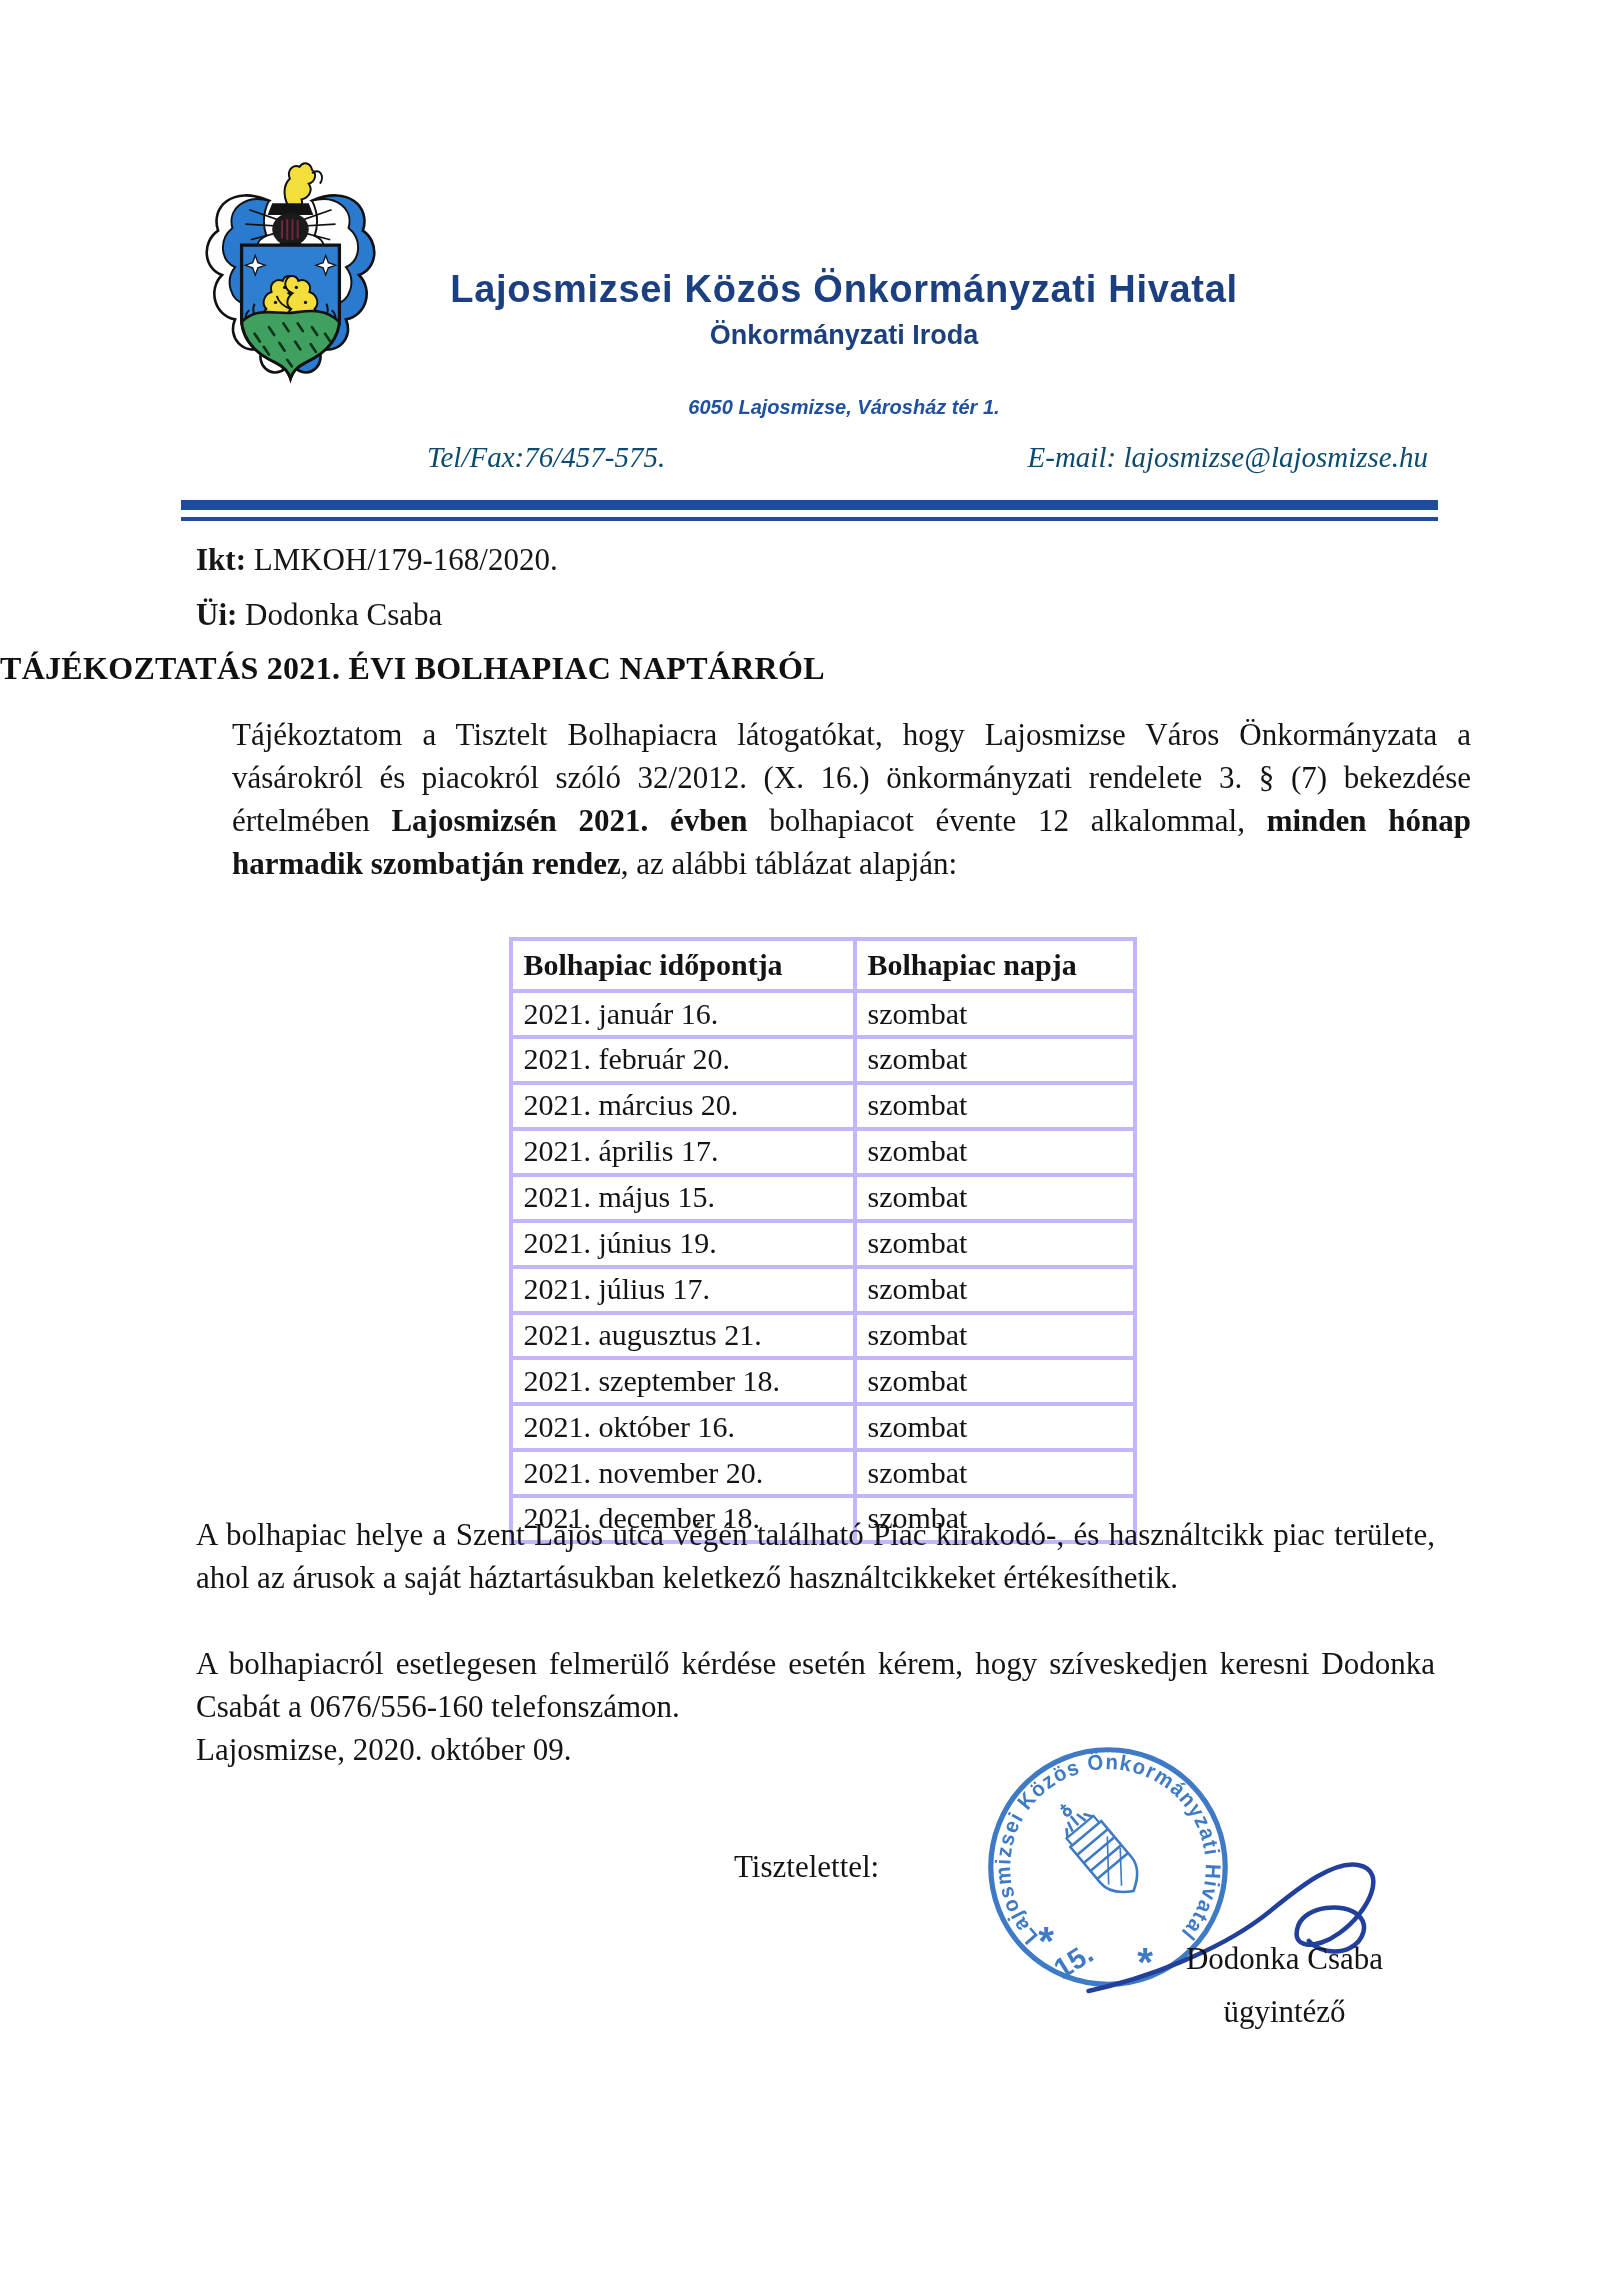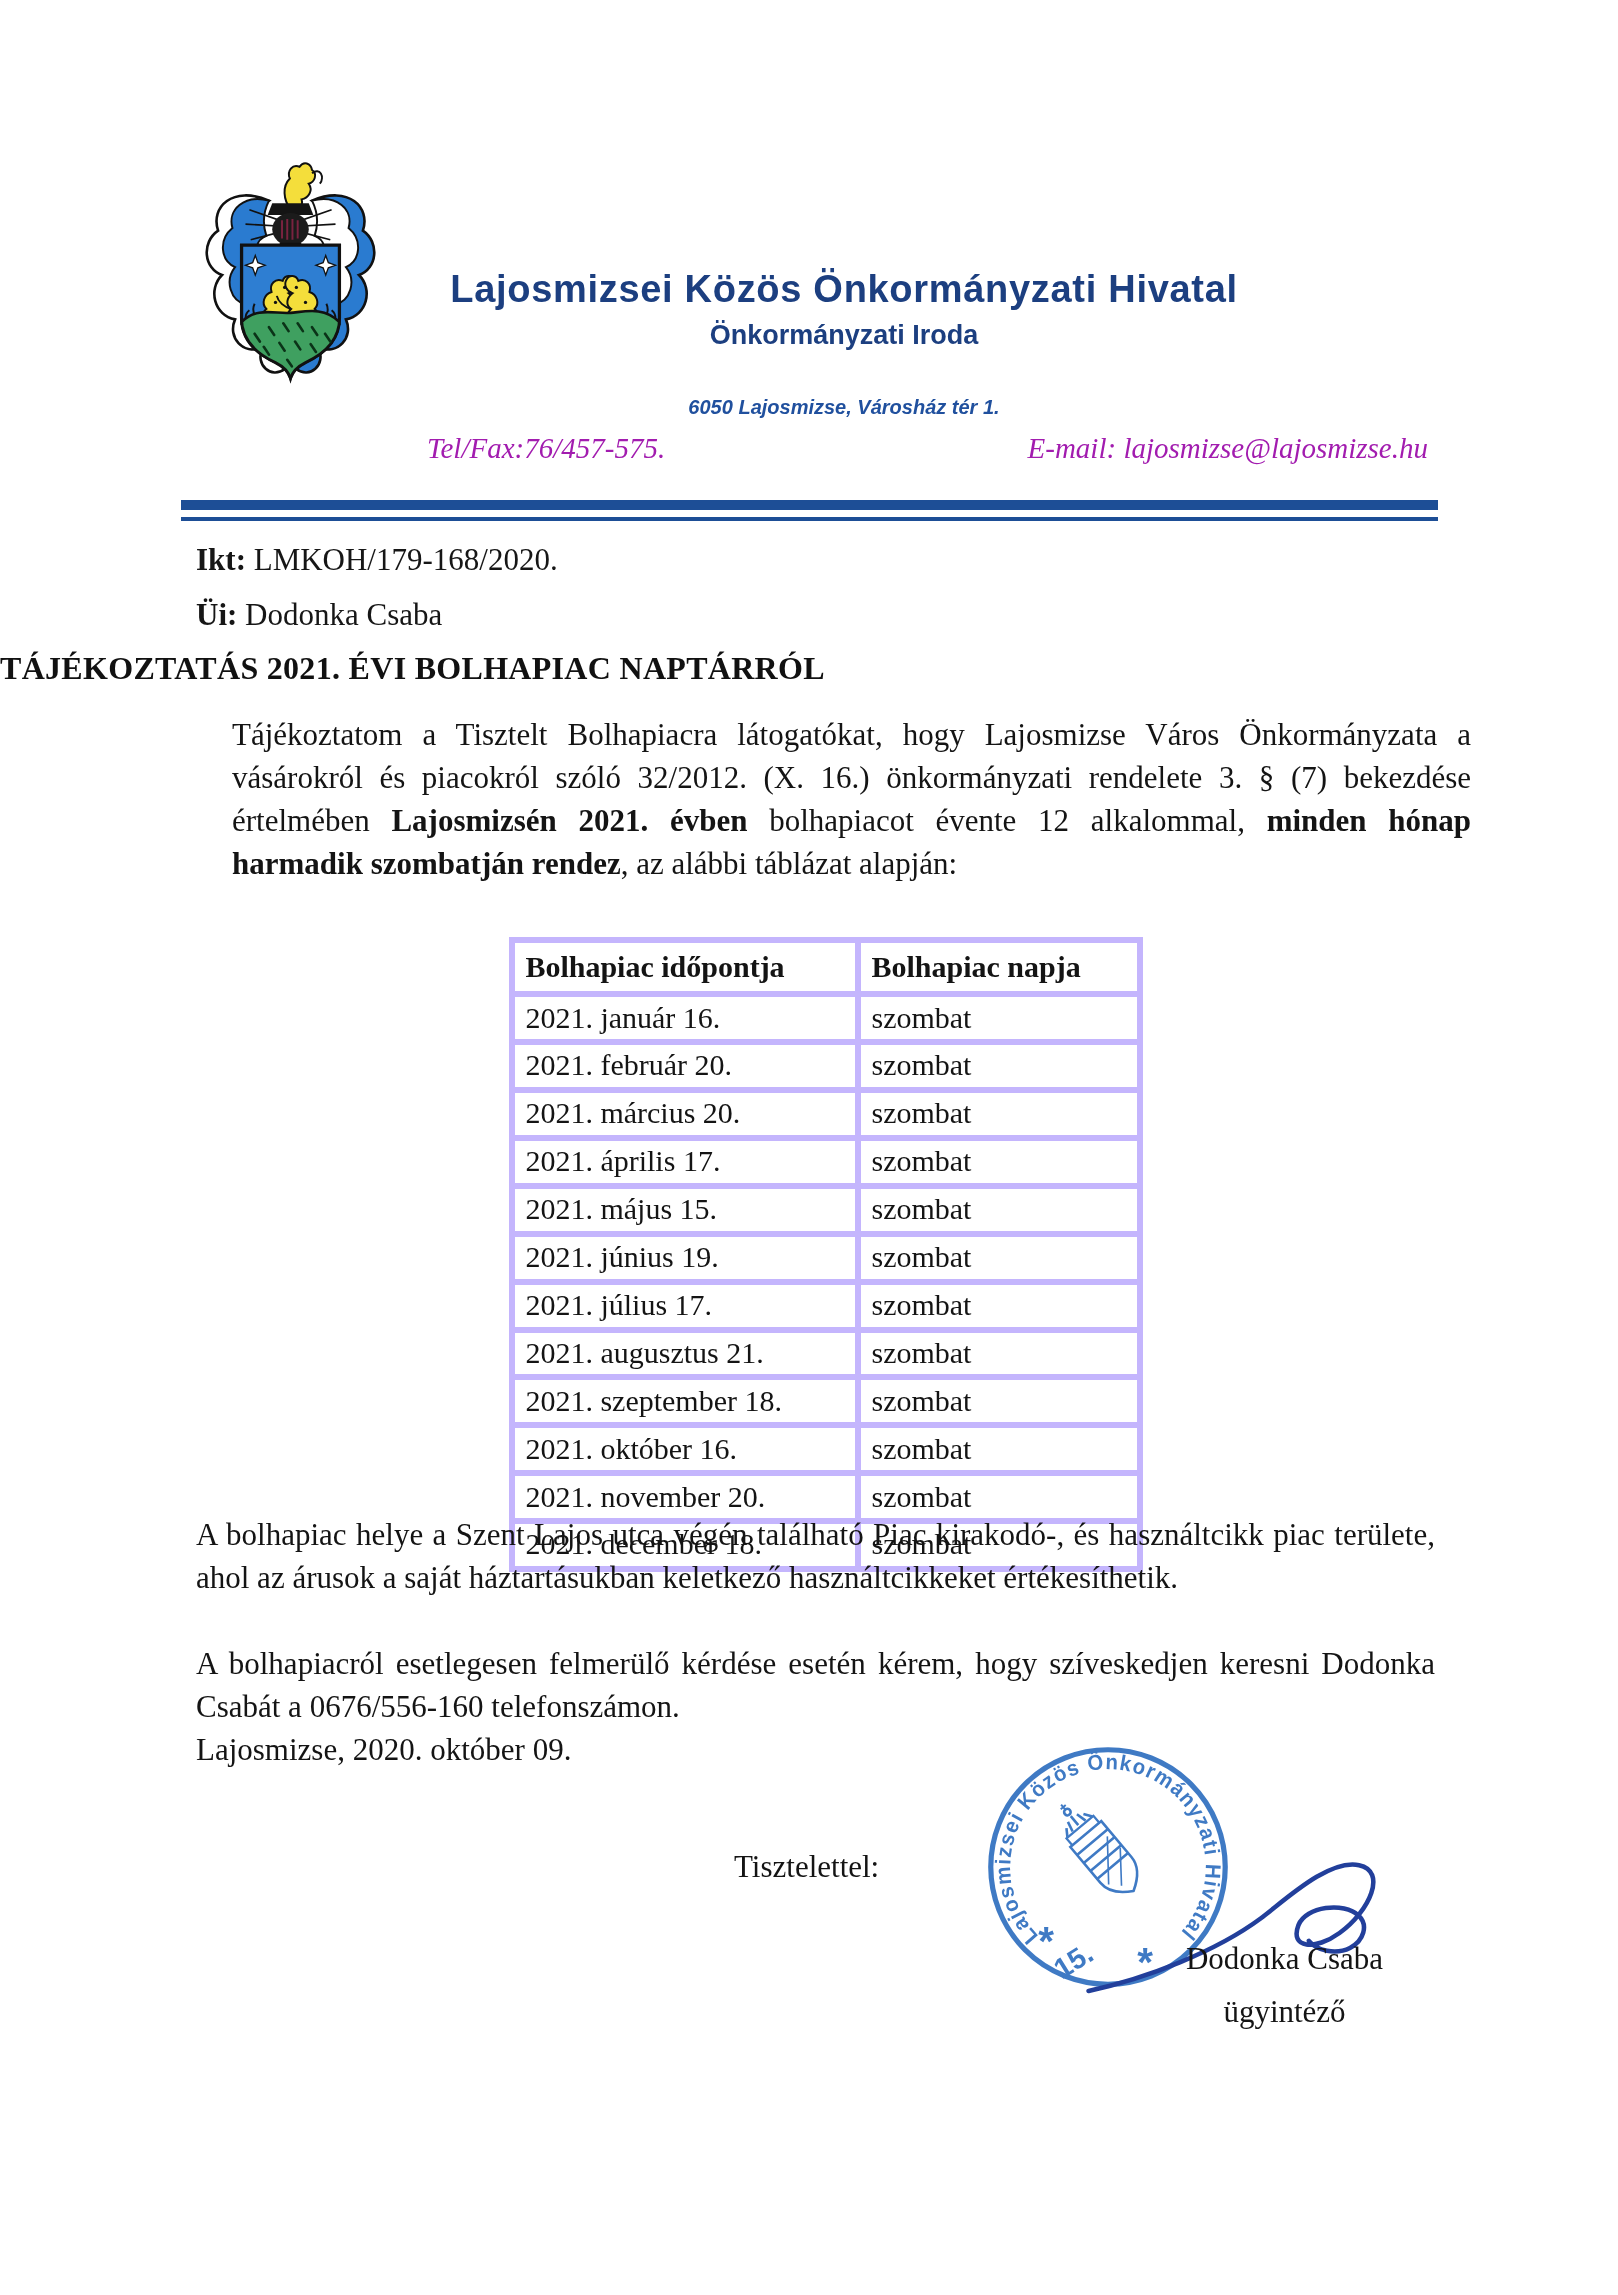--- a/index.html
+++ b/index.html
@@ -14,23 +14,23 @@
   }
   
   .crest{position:absolute;left:192px;top:147px;width:197px;height:243px;}
   .org-block{position:absolute;left:280px;top:269px;width:1128px;text-align:center;
     font-family:"Liberation Sans", sans-serif;color:#1c3f80;font-weight:bold;}
   .org-line1{font-size:38px;letter-spacing:0.7px;line-height:1.1;}
   .org-line2{font-size:27px;margin-top:10.4px;line-height:1.1;}
   .addr-line{position:absolute;left:280px;top:396px;width:1128px;text-align:center;
     font-family:"Liberation Sans", sans-serif;font-style:italic;font-weight:600;
     font-size:20px;color:#20509e;}
-  .contact-row{position:absolute;left:427px;top:432px;width:1001px;
+  .contact-row{position:absolute;left:427px;top:441px;width:1001px;
     display:flex;justify-content:space-between;align-items:baseline;
-    font-size:29px;color:#a21caf;}
+    font-size:29px;color:#0c4a6e;}
   .telfax{font-family:"Liberation Serif",serif;font-style:italic;}
   .email{font-family:"Liberation Serif",serif;font-style:italic;}
   .rule{position:absolute;left:181px;top:500px;width:1257px;}
   .rule-thick{height:0;border-top:10.4px solid #1d4e96;}
   .rule-thin{height:0;border-top:4.6px solid #1d4e96;margin-top:6.5px;}
   
   .ref-block{position:absolute;left:196px;top:544px;font-size:31px;line-height:1.0;}
   .ref-line{margin-bottom:23.5px;}
   .ref-label{font-weight:bold;}
   
@@ -39,21 +39,21 @@
   
   .para{position:absolute;left:196px;width:1239px;font-size:31px;line-height:43px;
     text-align:justify;color:#141414;}
   .p1{top:713px;margin-left:36px;}
   .p2{top:1513px;}
   .p3{top:1642px;}
   .date-line{position:absolute;left:196px;top:1732px;font-size:31px;color:#141414;}
   
   .market-table{position:absolute;left:509px;top:937px;border-collapse:collapse;
     font-size:30px;color:#141414;}
-  .market-table th,.market-table td{border:6px solid #c4b5fd;text-align:left;vertical-align:middle;}
+  .market-table th,.market-table td{border:4px solid #c4b5fd;text-align:left;vertical-align:middle;}
   .market-table th{font-weight:bold;padding:6.5px 11.7px 7.8px 10.4px;}
   .market-table td{padding:3.3px 11.7px 4.6px 10.4px;}
   .col-date{width:318px;}
   .col-day{width:254px;}
   
   .salutation{position:absolute;left:734px;top:1849px;font-size:31px;color:#141414;}
   .stamp{position:absolute;left:981px;top:1740px;width:254px;height:254px;opacity:0.92;}
   .signature{position:absolute;left:1069px;top:1792px;width:352px;height:222px;}
   .signer{position:absolute;left:1128px;top:1941px;width:313px;text-align:center;
     font-size:31px;color:#141414;}

